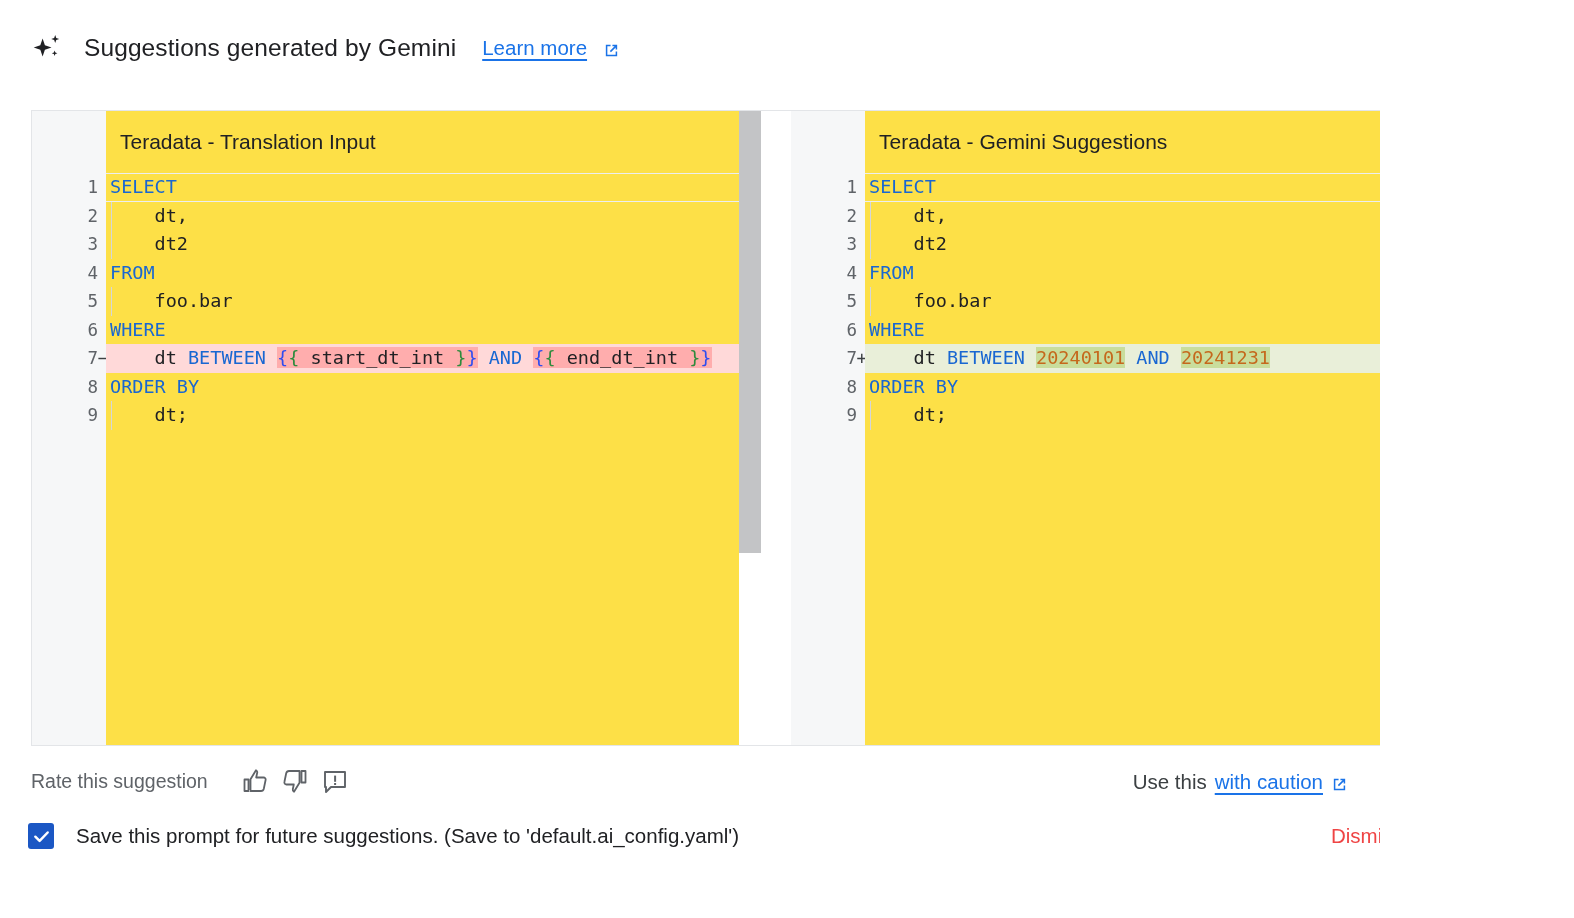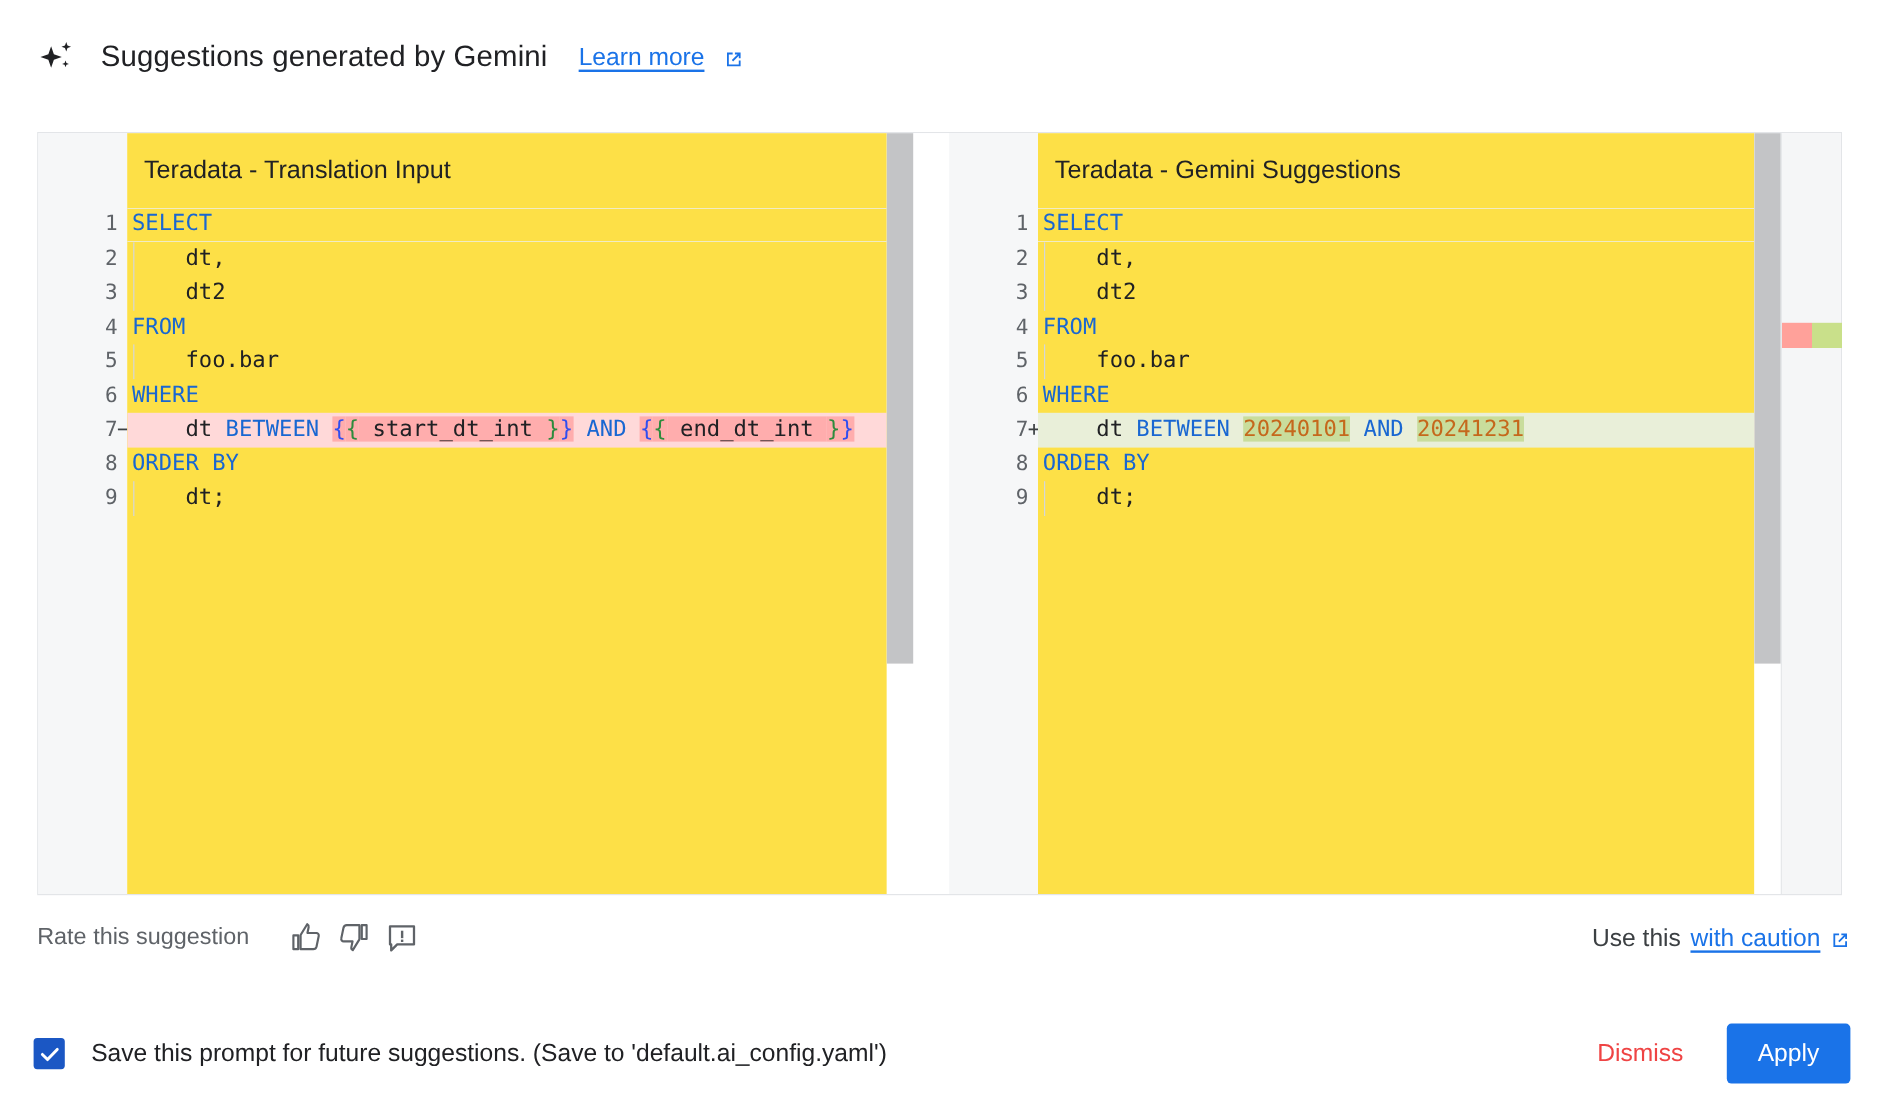--- a/index.html
+++ b/index.html
@@ -5,21 +5,21 @@
 <style>
   * { box-sizing: border-box; }
   html, body {
     margin: 0; padding: 0;
     width: 1574px; height: 918px;
     background: #ffffff;
     font-family: "Liberation Sans", sans-serif;
     -webkit-font-smoothing: antialiased;
   }
 
-  .page { position: relative; width: 1574px; height: 918px; overflow: hidden; }
+  .page { position: relative; width: 1380px; height: 918px; overflow: hidden; }
 
   
   .hdr {
     position: absolute; left: 30px; top: 26px;
     display: flex; align-items: center; gap: 0;
     height: 44px;
   }
   .sparkle { width: 34px; height: 34px; display: block; flex: 0 0 auto; }
   .hdr-title {
     font-size: 24.5px; color: #202124; letter-spacing: .1px;
@@ -127,21 +127,21 @@
     font-size: 20.5px; color: #3c4043; white-space: nowrap;
   }
   .use-code .uc-link {
     color: #1a73e8; text-decoration: underline; text-underline-offset: 4px;
     margin-left: 8px;
   }
   .use-code .ext-icon { margin-left: 8px; }
 
   
   .bottom {
-    position: absolute; left: 0; top: 838px; width: 1574px; height: 80px;
+    position: absolute; left: 0; top: 796px; width: 1574px; height: 80px;
     display: flex; align-items: center;
   }
   .chk-wrap { display: flex; align-items: center; margin-left: 28px; }
   .chkbox {
     width: 26px; height: 26px; border-radius: 3px;
     background: #1b57c4; display: flex; align-items: center; justify-content: center;
     flex: 0 0 auto; cursor: pointer;
   }
   .chkbox svg { width: 19px; height: 19px; display: block; }
   .chk-label { font-size: 20.5px; color: #202124; margin-left: 22px; white-space: nowrap; }

